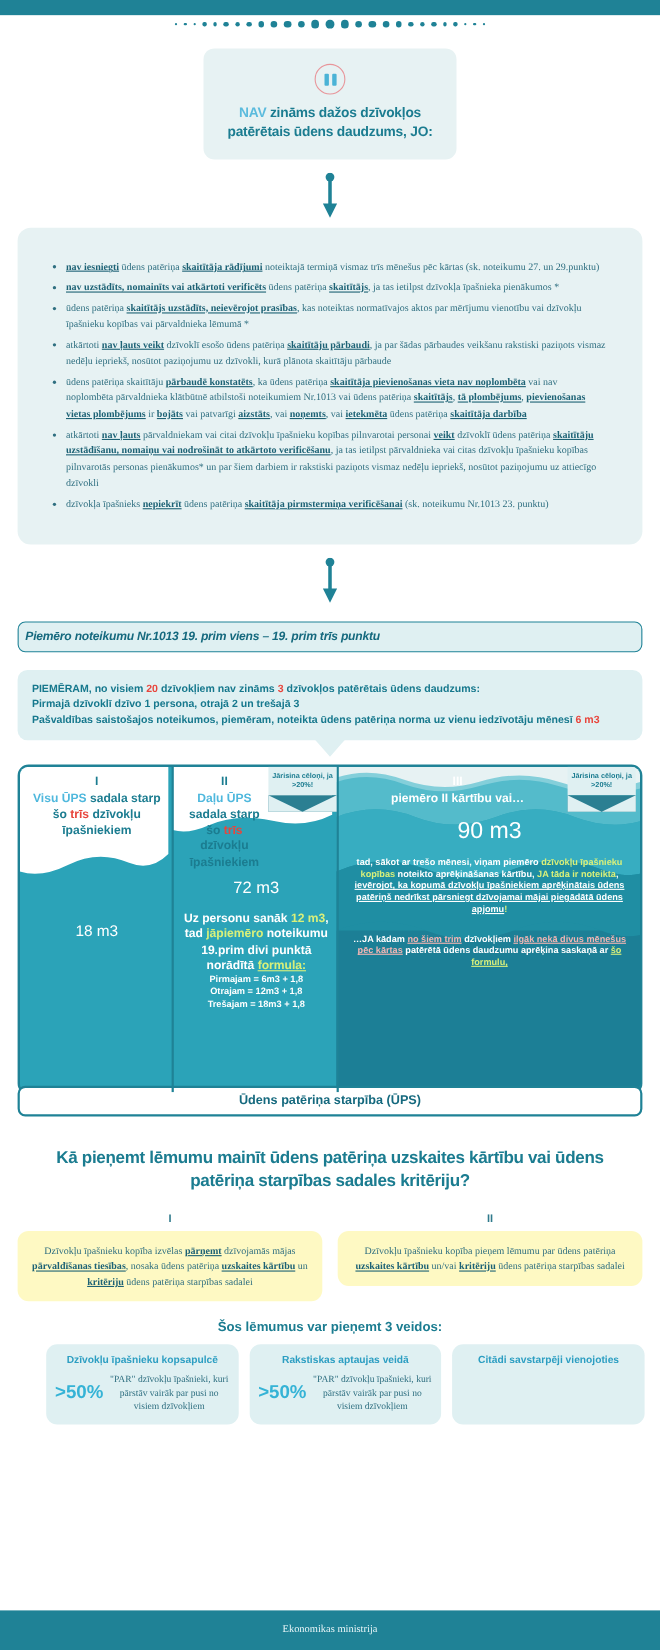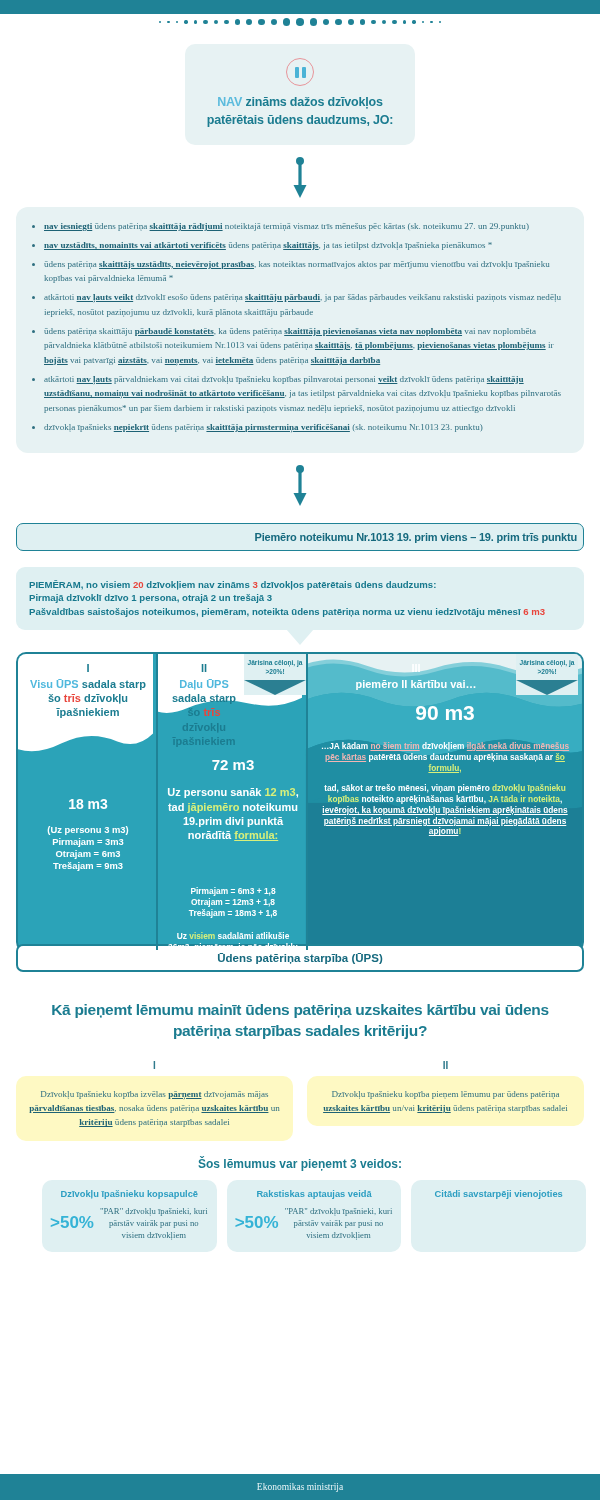--- a/index.html
+++ b/index.html
@@ -16,32 +16,32 @@
             margin:0 auto 7px;display:flex;align-items:center;justify-content:center;gap:3px;}
   .pause-ic i{display:block;width:4px;height:11px;background:#4ab3d6;border-radius:1px;}
   .intro-t{font-size:12.5px;font-weight:bold;color:#1b7c90;line-height:1.45;letter-spacing:-.2px;}
   .intro-t b{color:#5bbbdd;font-weight:bold;}
 
   .arrow{width:100%;display:flex;justify-content:center;margin:12px 0 8px;}
   .arrow svg{display:block;}
 
   
   .bullets{margin:4px 16px 0;background:#e7f2f3;border-radius:12px;padding:12px 10px 14px 6px;}
-  .bullets ul{margin:0;padding:0 6px 0 22px;}
+  .bullets ul{margin:16px;padding:0 6px 0 22px;}
   .bullets li{font-family:"Liberation Serif",serif;font-size:9.1px;line-height:1.62;
               color:#2f6f80;margin-bottom:4px;text-align:left;}
   .bullets li::marker{color:#2f6f80;}
   .bullets u{text-decoration:underline;font-weight:bold;color:#1d6275;}
   .note{font-family:"Liberation Serif",serif;font-size:9.3px;font-weight:bold;color:#1d6275;
         text-align:center;margin:10px 4px 2px;}
 
   
   .band{margin:16px 16px;background:#dff0f2;border:1.6px solid #1f8296;border-radius:7px;
-        text-align:right;padding:7px 6px;font-size:11px;font-weight:bold;color:#15697e;
-        letter-spacing:-.2px;}
+        text-align:left;padding:7px 6px;font-size:11px;font-weight:bold;color:#15697e;
+        letter-spacing:-.2px;font-style:italic;}
 
   
   .callout{margin:10px 16px 0;background:#dff0f2;border-radius:9px;padding:11px 13px 12px;
            position:relative;}
   .callout p{margin:0;font-size:9.6px;font-weight:bold;color:#16788d;line-height:1.42;}
   .callout .hl{color:#e8453c;}
   .callout .tail{position:absolute;left:50%;transform:translateX(-50%);bottom:-15px;
                  width:0;height:0;border-left:14px solid transparent;border-right:14px solid transparent;
                  border-top:16px solid #dff0f2;}
 
@@ -55,21 +55,21 @@
   .wavebg{position:absolute;inset:0;}
   .divider{position:absolute;top:0;bottom:0;width:2px;background:#1f8296;z-index:6;}
 
   .ctitle{position:relative;z-index:4;text-align:center;padding:7px 8px 0;
           font-size:11px;font-weight:bold;line-height:1.3;color:#1b7c90;}
   .ctitle .rn{display:block;font-size:11px;margin-bottom:1px;}
   .ctitle .lb{color:#4fb8dd;}
   .ctitle .red{color:#e8453c;}
   .ctitle.onwater{color:#ffffff;}
 
-  .bigval{position:relative;z-index:4;text-align:center;color:#fff;font-weight:bold;}
+  .bigval{position:relative;z-index:4;text-align:center;color:#fff;font-weight:normal;}
   .body-txt{position:relative;z-index:4;color:#fff;font-weight:bold;text-align:center;
             line-height:1.3;padding:0 6px;}
   .y{color:#d9f07a;}
   .yl{color:#d9f07a;text-decoration:underline;}
   .rw{color:#f3b6b4;text-decoration:underline;}
   .wu{text-decoration:underline;}
 
   .badge{position:absolute;top:0;z-index:8;width:62px;}
   .badge .bx{background:#dff0f2;color:#1b7c90;font-size:6.6px;font-weight:bold;
              text-align:center;line-height:1.25;padding:5px 2px 4px;}
@@ -95,21 +95,21 @@
 
   .subhead{text-align:center;font-size:12px;font-weight:bold;color:#1b7c90;margin:16px 0 9px;}
 
   .three{display:flex;gap:10px;margin:0 14px;padding-left:28px;}
   .card{flex:1;background:#dff0f2;border-radius:10px;padding:9px 8px 11px;text-align:center;}
   .card .h{font-size:9.3px;font-weight:bold;color:#2c9ec2;margin-bottom:5px;line-height:1.2;}
   .card .row{display:flex;align-items:center;justify-content:center;gap:5px;}
   .card .pct{font-size:17px;font-weight:bold;color:#35b3d6;white-space:nowrap;}
   .card .d{font-family:"Liberation Serif",serif;font-size:8.7px;color:#2f6f80;line-height:1.4;text-align:center;}
 
-  .footer{position:absolute;left:0;bottom:0;width:100%;height:26px;background:#1f8296;
+  .footer{position:absolute;left:0;bottom:0;width:100%;height:36px;background:#1f8296;
           display:flex;align-items:center;justify-content:center;}
   .footer span{font-family:"Liberation Serif",serif;font-size:9.5px;color:#eaf6f8;}
 </style>
 </head>
 <body>
 
 <div class="topbar"></div>
 <div class="dots" id="dotrow">
     <span style="width: 2.5px; height: 2.5px;"></span>
     <span style="width: 2.5px; height: 2.5px;"></span>
@@ -201,66 +201,59 @@
     <path d="M290,150 Q330,134 372,150 Q412,166 452,150 Q492,134 532,150 Q552,158 568,154 L568,98 Q552,102 532,94 Q492,78 452,94 Q412,110 372,94 Q330,78 290,96 Z" fill="#1f8ea3"></path>
   </svg>
 
   <div class="cols">
     <div class="colI">
       <div class="ctitle">
         <span class="rn">I</span>
         <span class="lb">Visu ŪPS</span><span> sadala starp šo </span><span class="red">trīs</span><span> dzīvokļu īpašniekiem</span>
       </div>
       <div class="bigval" style="font-size:14px;margin-top:76px;">18 m3</div>
-      <div class="body-txt" style="font-size:9.4px;margin-top:12px;white-space:pre-line;">(Uz personu 3 m3)
-Pirmajam = 3m3
-Otrajam = 6m3
-Trešajam = 9m3</div>
     </div>
 
     <div class="colII">
       <div class="badge" style="right:2px;">
         <div class="bx">Jārisina cēloņi, ja &gt;20%!</div>
         <div class="chev-wrap">
             <div class="chev"></div>
           </div>
       </div>
       <div class="ctitle" style="padding-right:66px;">
         <span class="rn">II</span>
         <span class="lb">Daļu ŪPS</span><span> sadala starp šo </span><span class="red">trīs</span><span> dzīvokļu īpašniekiem</span>
       </div>
       <div class="bigval" style="font-size:15px;margin-top:8px;">72 m3</div>
       <div class="body-txt" style="font-size:11px;margin-top:12px;">
         <span>Uz personu sanāk </span><span class="y">12 m3</span><span>, tad </span><span class="y">jāpiemēro</span><span> noteikumu 19.prim divi punktā norādītā </span><span class="yl">formula:</span>
       </div>
-      <div class="body-txt" style="font-size:8.4px;white-space:pre-line;margin-top:44px;">Pirmajam = 6m3 + 1,8
+      <div class="body-txt" style="font-size:8.4px;white-space:pre-line;">Pirmajam = 6m3 + 1,8
 Otrajam = 12m3 + 1,8
 Trešajam = 18m3 + 1,8</div>
-      <div class="body-txt" style="font-size:8.4px;margin-top:12px;">
-        <span>Uz </span><span class="y">visiem</span><span> sadalāmi atlikušie 36m3, piemēram, ja pēc dzīvokļu skaita, katram + 1,8…</span>
-      </div>
     </div>
 
     <div class="colIII">
       <div class="badge" style="right:4px;">
         <div class="bx">Jārisina cēloņi, ja &gt;20%!</div>
         <div class="chev-wrap">
             <div class="chev"></div>
           </div>
       </div>
       <div class="ctitle onwater" style="padding-right:66px;">
         <span class="rn">III</span>
         <span>piemēro II kārtību vai…</span>
       </div>
       <div class="bigval" style="font-size:21px;margin-top:10px;">90 m3</div>
+      <div class="body-txt" style="font-size:8.3px;margin-top:10px;">
+        <span>tad, sākot ar trešo mēnesi, viņam piemēro </span><span class="y">dzīvokļu īpašnieku kopības</span><span> noteikto aprēķināšanas kārtību, </span><span class="y">JA tāda ir noteikta</span><span>, </span><span class="wu">ievērojot, ka kopumā dzīvokļu īpašniekiem aprēķinātais ūdens patēriņš nedrīkst pārsniegt dzīvojamai mājai piegādātā ūdens apjomu</span><span class="y">!</span>
+      </div>
       <div class="body-txt" style="font-size:8.3px;margin-top:16px;">
         <span>…JA kādam </span><span class="rw">no šiem trim</span><span> dzīvokļiem </span><span class="rw">ilgāk nekā divus mēnešus pēc kārtas</span><span> patērētā ūdens daudzumu aprēķina saskaņā ar </span><span class="yl">šo formulu,</span>
-      </div>
-      <div class="body-txt" style="font-size:8.3px;margin-top:10px;">
-        <span>tad, sākot ar trešo mēnesi, viņam piemēro </span><span class="y">dzīvokļu īpašnieku kopības</span><span> noteikto aprēķināšanas kārtību, </span><span class="y">JA tāda ir noteikta</span><span>, </span><span class="wu">ievērojot, ka kopumā dzīvokļu īpašniekiem aprēķinātais ūdens patēriņš nedrīkst pārsniegt dzīvojamai mājai piegādātā ūdens apjomu</span><span class="y">!</span>
       </div>
     </div>
   </div>
   <div class="divider" style="left:138px;"></div>
   <div class="divider" style="left:288px;"></div>
 </div>
 
 <div class="upsbar">Ūdens patēriņa starpība (ŪPS)</div>
 
 <div class="question">Kā pieņemt lēmumu mainīt ūdens patēriņa uzskaites kārtību vai ūdens patēriņa starpības sadales kritēriju?</div>

